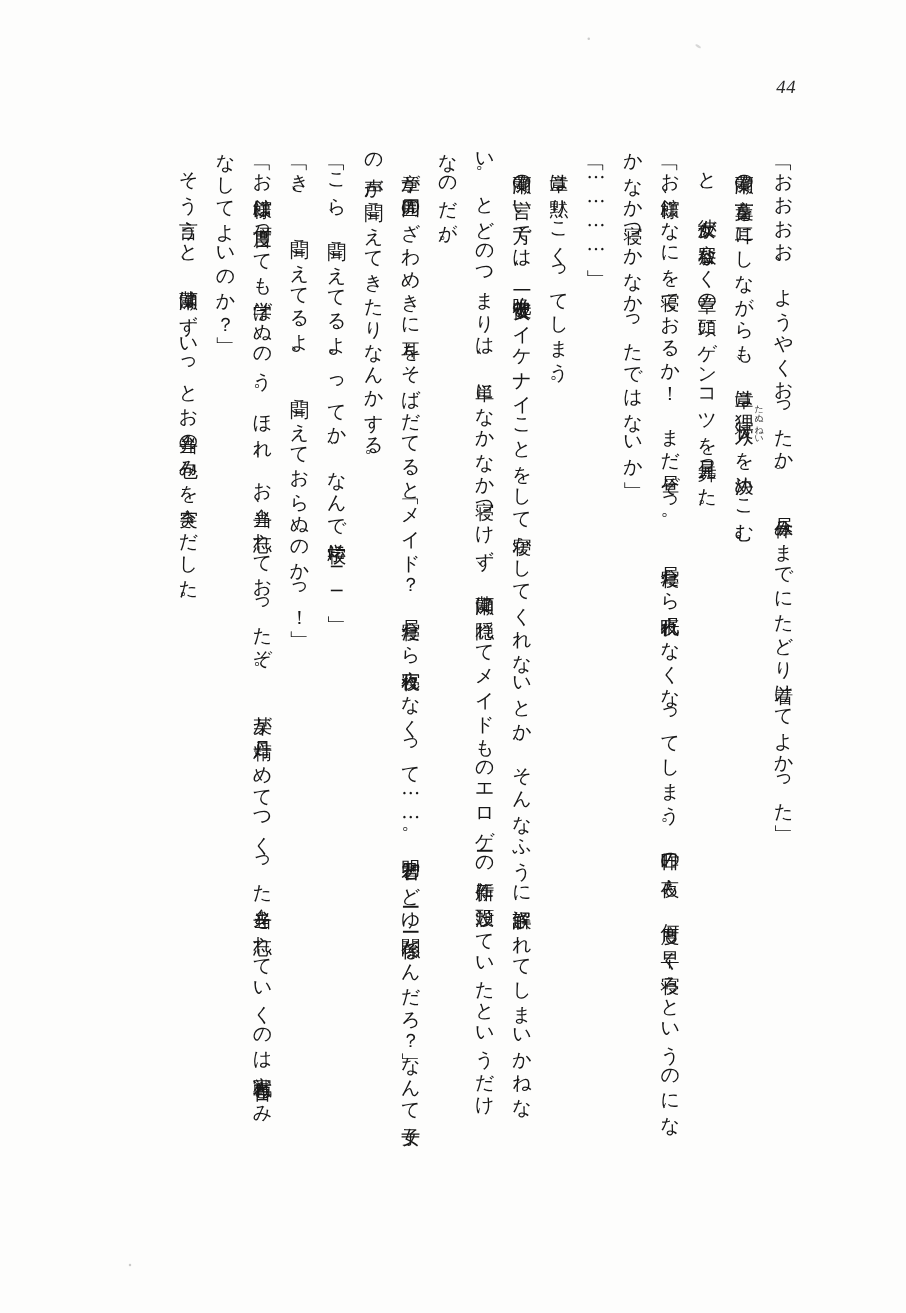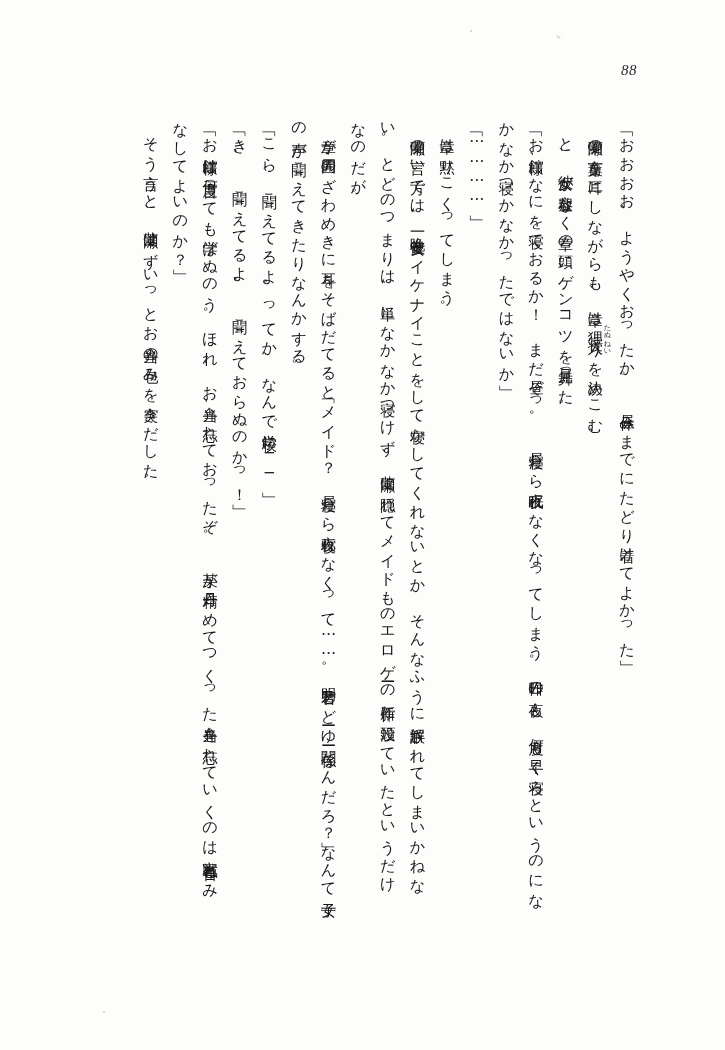--- a/index.html
+++ b/index.html
@@ -74,21 +74,21 @@
 </style>
 </head>
 <body>
 
 <div class="page">
 
   <div class="speck s1"></div>
   <div class="speck s2"></div>
   <div class="speck s3"></div>
 
-  <div class="page-number">88</div>
+  <div class="page-number">44</div>
 
   <div class="text-body">
     <p>「おおおお、ようやくおったか。　昼休みまでにたどり着けてよかった」</p>
     <p>蘭瀬の言葉を耳にしながらも、章は<ruby>狸寝入り<rt>たぬねい</rt></ruby>を決めこむ。</p>
     <p>と、彼女が容赦なく章の頭にゲンコツを見舞った。</p>
     <p>「お館様、なにを寝ておるか！　まだ昼ぞっ。　昼寝たら夜眠れなくなってしまう。昨日の夜も、何度も早く寝ろというのになかなか寝つかなかったではないか」</p>
     <p>「…………」</p>
     <p>章は黙りこくってしまう。</p>
     <p>蘭瀬の言い方では、一晩中彼女とイケナイことをして寝かしてくれないとか、そんなふうに誤解されてしまいかねない。とどのつまりは、単になかなか寝つけず、蘭瀬に隠れてメイドものエロゲーの新作に没頭していたというだけなのだが。</p>
     <p>章が周囲のざわめきに耳をそばだてると「メイド？　昼寝たら夜寝れなくって……。明智君とどーゆー関係なんだろ？」なんて女子の声が聞こえてきたりなんかする。</p>

